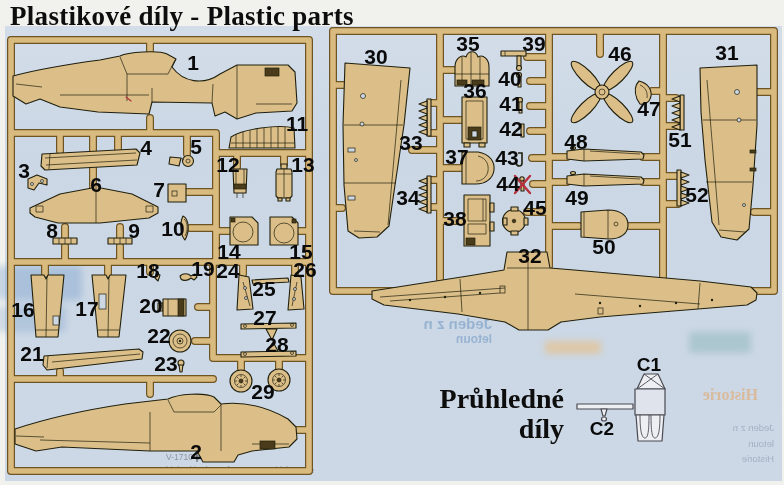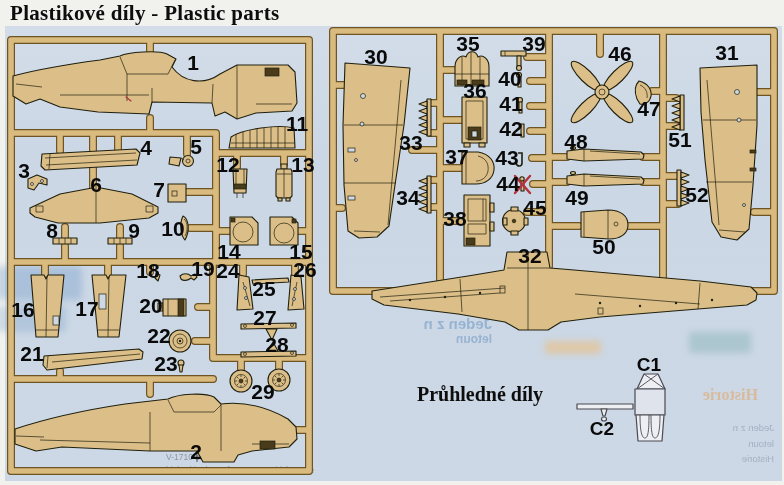--- a/index.html
+++ b/index.html
@@ -6,26 +6,26 @@
   body{
     width:784px;height:485px;position:relative;overflow:hidden;
     background:#f1f2ee;font-family:"Liberation Sans",sans-serif;
   }
   .panel-bg{
     position:absolute;left:5px;top:26px;width:777px;height:455px;
     background:linear-gradient(180deg,#d3dde9 0%,#cbd7e5 28%,#ccd8e5 100%);
   }
   .page-title{
     position:absolute;left:10px;top:1px;
-    font-family:"Liberation Serif",serif;font-weight:bold;font-size:21px;
+    font-family:"Liberation Serif",serif;font-weight:bold;font-size:27px;
     color:#0d0d0d;letter-spacing:.3px;white-space:nowrap;
   }
   .clear-heading{
-    position:absolute;left:396px;top:384px;width:168px;text-align:center;
-    font-family:"Liberation Serif",serif;font-weight:bold;font-size:20px;
+    position:absolute;left:396px;top:384px;width:168px;text-align:right;
+    font-family:"Liberation Serif",serif;font-weight:bold;font-size:28px;
     line-height:1.08;color:#0d0d0d;
   }
   svg{position:absolute;left:0;top:0}
   .runner-o{fill:none;stroke:#6e5423;stroke-width:8;stroke-linecap:round;stroke-linejoin:round}
   .runner-f{fill:none;stroke:#d9ba7f;stroke-width:5.6;stroke-linecap:round;stroke-linejoin:round}
   .part{fill:#dcbf88;stroke:#20200f;stroke-width:1.1;stroke-linejoin:round}
   .pl{fill:none;stroke:#20200f;stroke-width:.7}
   .dark{fill:#4a3b1a;stroke:#20200f;stroke-width:.7}
   .hole{fill:#cdd8e4;stroke:#20200f;stroke-width:.7}
   .dot{fill:#20200f}

